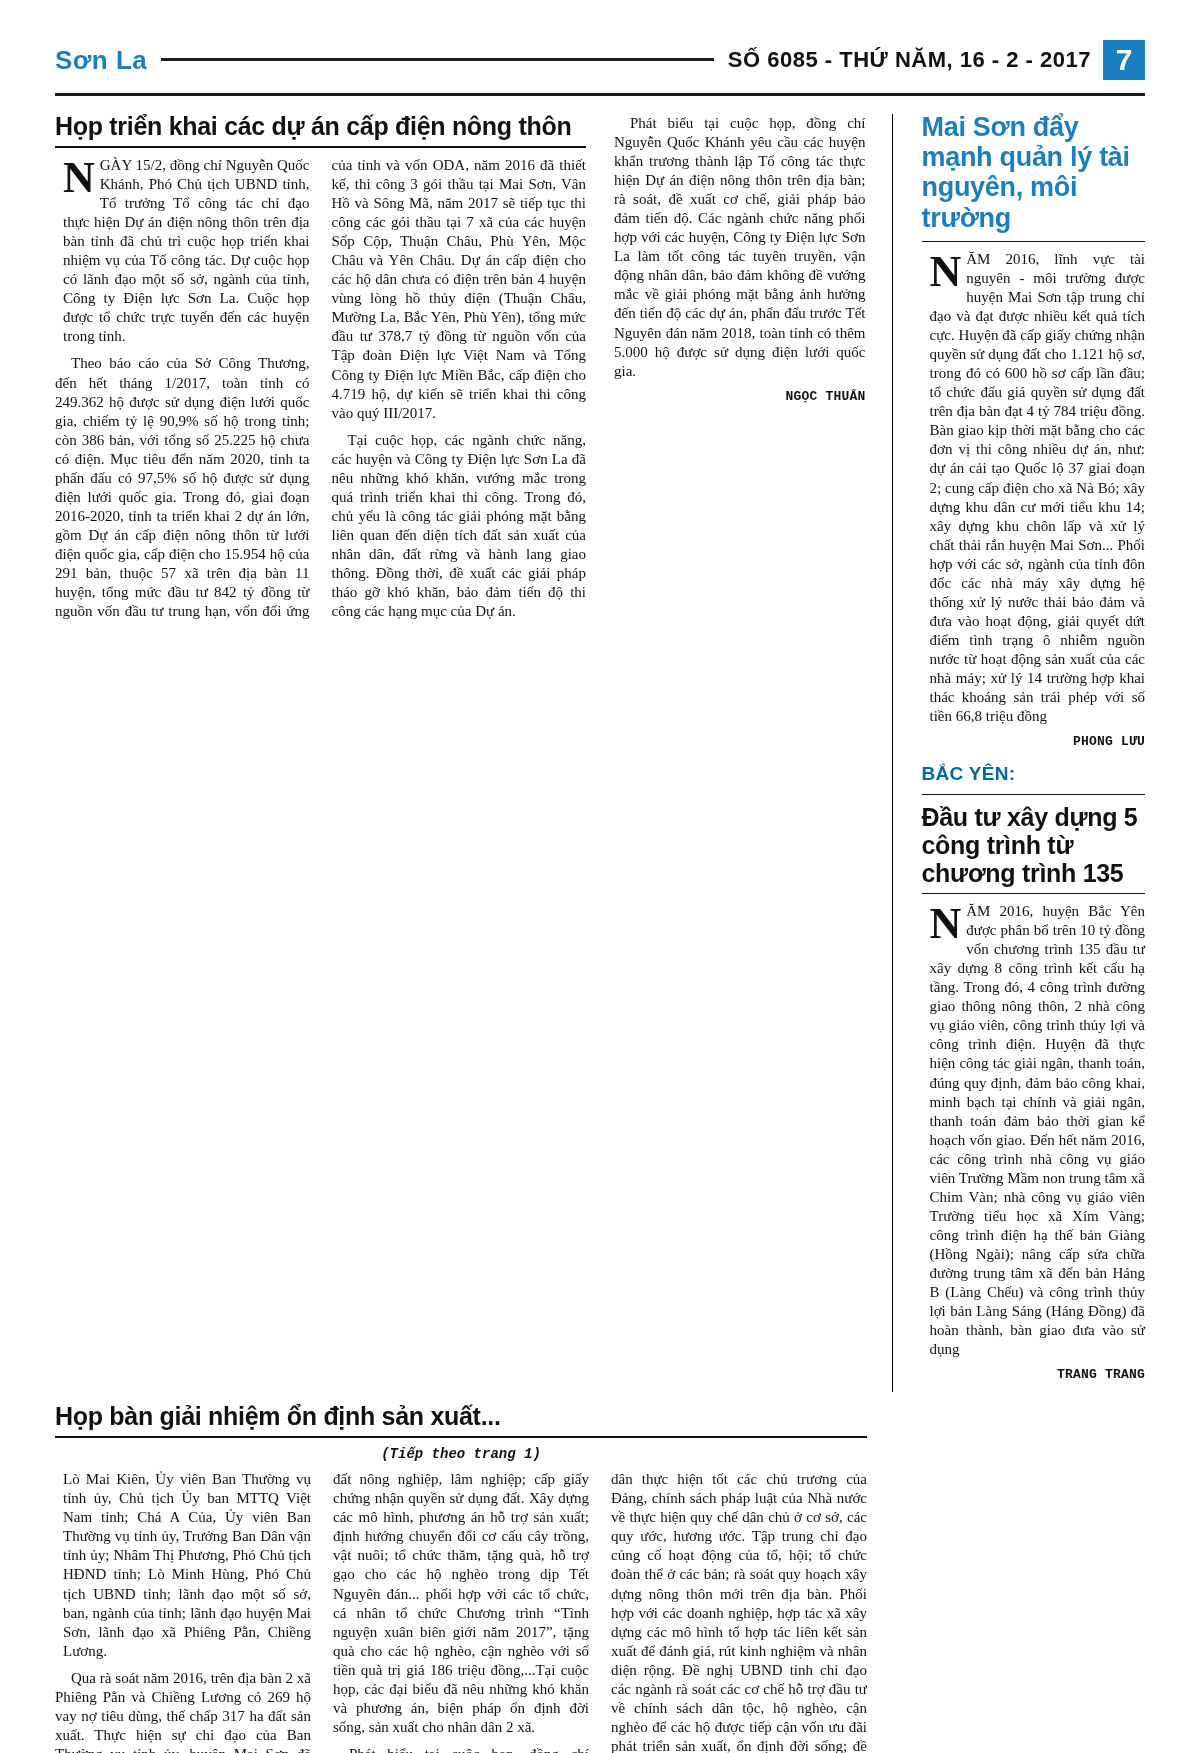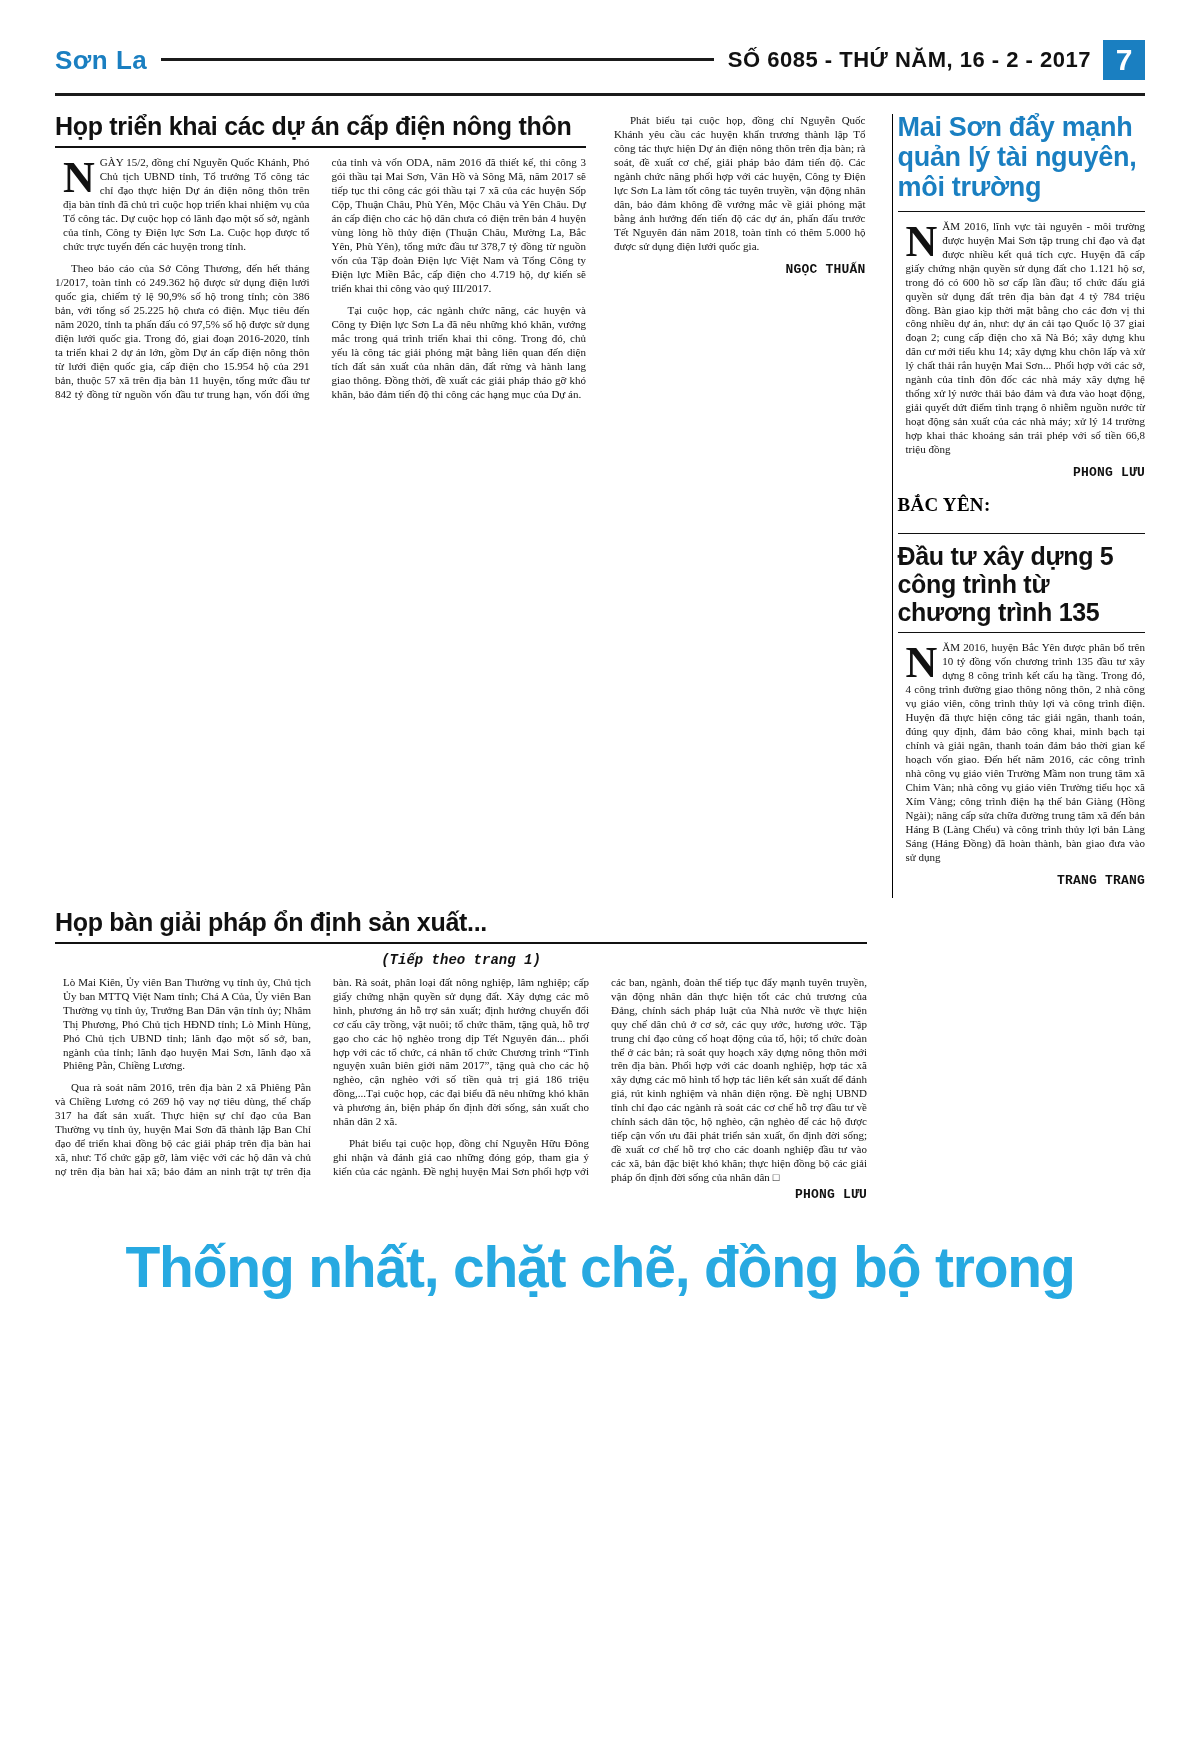--- a/index.html
+++ b/index.html
@@ -68,21 +68,21 @@
   }
 
   
   .top-area {
     display: grid;
     grid-template-columns: 1fr 1fr 1fr 1fr;
     column-gap: 28px;
     margin-top: 16px;
   }
   .col { min-width: 0; }
-  .col-4 { position: relative; padding-left: 4px; }
+  .col-4 { position: relative; padding-left: 28px; }
   .col-4::before {
     content: "";
     position: absolute;
     left: -2px; top: 2px; bottom: 0;
     border-left: 1px solid #000;
   }
 
   h2.headline {
     font-family: "Liberation Sans", sans-serif;
     font-weight: bold;
@@ -105,30 +105,30 @@
   h2.headline-blue {
     font-family: "Liberation Sans", sans-serif;
     font-weight: bold;
     font-size: 27px;
     line-height: 1.12;
     margin: 0 0 8px 0;
     color: #1a7fc1;
     letter-spacing: -0.3px;
   }
   .kicker {
-    font-family: Liberation Serif, serif;
+    font-family: Liberation Sans, sans-serif;
     font-weight: bold;
     font-size: 19px;
-    color: #000000;
-    margin: 14px 0 17px 0;
+    color: #0369a1;
+    margin: 14px 0 9px 0;
     letter-spacing: 0.3px;
   }
 
   p.body {
-    font-size: 11px;
+    font-size: 15px;
     line-height: 1.27;
     text-align: justify;
     margin: 0 0 8px 0;
     text-indent: 16px;
     hyphens: auto;
   }
   p.body.no-indent { text-indent: 0; margin-left: 8px; }
   .subline {
     font-family: Liberation Mono, monospace;
     font-style: italic;
@@ -212,21 +212,21 @@
       <hr class="headline-rule-thin">
       <h2 class="headline">Đầu tư xây dựng 5 công trình từ chương trình 135</h2>
       <hr class="headline-rule-thin">
       <p class="body dropcap no-indent">NĂM 2016, huyện Bắc Yên được phân bổ trên 10 tỷ đồng vốn chương trình 135 đầu tư xây dựng 8 công trình kết cấu hạ tầng. Trong đó, 4 công trình đường giao thông nông thôn, 2 nhà công vụ giáo viên, công trình thủy lợi và công trình điện. Huyện đã thực hiện công tác giải ngân, thanh toán, đúng quy định, đảm bảo công khai, minh bạch tại chính và giải ngân, thanh toán đảm bảo thời gian kể hoạch vốn giao. Đến hết năm 2016, các công trình nhà công vụ giáo viên Trường Mầm non trung tâm xã Chim Vàn; nhà công vụ giáo viên Trường tiểu học xã Xím Vàng; công trình điện hạ thế bản Giàng (Hồng Ngài); nâng cấp sửa chữa đường trung tâm xã đến bản Háng B (Làng Chếu) và công trình thủy lợi bản Làng Sáng (Háng Đồng) đã hoàn thành, bàn giao đưa vào sử dụng</p>
       <div class="byline">TRANG TRANG</div>
     </div>
   </div>
 
   <div style="display:grid; grid-template-columns: 1fr 1fr 1fr 1fr; column-gap:22px; margin-top:10px;">
     <div style="grid-column: 1 / span 3;">
-      <h2 class="headline">Họp bàn giải pháp ổn định sản xuất...</h2>
+      <h2 class="headline">Họp bàn giải nhiệm ổn định sản xuất...</h2>
       <hr class="headline-rule">
       <div class="subline">(Tiếp theo trang 1)</div>
       <div style="column-count:3; column-gap:22px;">
         <p class="body no-indent">Lò Mai Kiên, Ủy viên Ban Thường vụ tỉnh ủy, Chủ tịch Ủy ban MTTQ Việt Nam tỉnh; Chá A Của, Ủy viên Ban Thường vụ tỉnh ủy, Trưởng Ban Dân vận tỉnh ủy; Nhâm Thị Phương, Phó Chủ tịch HĐND tỉnh; Lò Minh Hùng, Phó Chủ tịch UBND tỉnh; lãnh đạo một số sở, ban, ngành của tỉnh; lãnh đạo huyện Mai Sơn, lãnh đạo xã Phiêng Pằn, Chiềng Lương.</p>
         <p class="body">Qua rà soát năm 2016, trên địa bàn 2 xã Phiêng Pằn và Chiềng Lương có 269 hộ vay nợ tiêu dùng, thế chấp 317 ha đất sản xuất. Thực hiện sự chỉ đạo của Ban Thường vụ tỉnh ủy, huyện Mai Sơn đã thành lập Ban Chỉ đạo để triển khai đồng bộ các giải pháp trên địa bàn hai xã, như: Tổ chức gặp gỡ, làm việc với các hộ dân và chủ nợ trên địa bàn hai xã; bảo đảm an ninh trật tự trên địa bàn. Rà soát, phân loại đất nông nghiệp, lâm nghiệp; cấp giấy chứng nhận quyền sử dụng đất. Xây dựng các mô hình, phương án hỗ trợ sản xuất; định hướng chuyển đổi cơ cấu cây trồng, vật nuôi; tổ chức thăm, tặng quà, hỗ trợ gạo cho các hộ nghèo trong dịp Tết Nguyên đán... phối hợp với các tổ chức, cá nhân tổ chức Chương trình “Tình nguyện xuân biên giới năm 2017”, tặng quà cho các hộ nghèo, cận nghèo với số tiền quà trị giá 186 triệu đồng,...Tại cuộc họp, các đại biểu đã nêu những khó khăn và phương án, biện pháp ổn định đời sống, sản xuất cho nhân dân 2 xã.</p>
         <p class="body sq">Phát biểu tại cuộc họp, đồng chí Nguyễn Hữu Đông ghi nhận và đánh giá cao những đóng góp, tham gia ý kiến của các ngành. Đề nghị huyện Mai Sơn phối hợp với các ban, ngành, đoàn thể tiếp tục đẩy mạnh tuyên truyền, vận động nhân dân thực hiện tốt các chủ trương của Đảng, chính sách pháp luật của Nhà nước về thực hiện quy chế dân chủ ở cơ sở, các quy ước, hương ước. Tập trung chỉ đạo củng cố hoạt động của tổ, hội; tổ chức đoàn thể ở các bản; rà soát quy hoạch xây dựng nông thôn mới trên địa bàn. Phối hợp với các doanh nghiệp, hợp tác xã xây dựng các mô hình tổ hợp tác liên kết sản xuất để đánh giá, rút kinh nghiệm và nhân diện rộng. Đề nghị UBND tỉnh chỉ đạo các ngành rà soát các cơ chế hỗ trợ đầu tư về chính sách dân tộc, hộ nghèo, cận nghèo để các hộ được tiếp cận vốn ưu đãi phát triển sản xuất, ổn định đời sống; đề xuất cơ chế hỗ trợ cho các doanh nghiệp đầu tư vào các xã, bản đặc biệt khó khăn; thực hiện đồng bộ các giải pháp ổn định đời sống của nhân dân</p>
       </div>
       <div class="byline">PHONG LƯU</div>
     </div>
     <div></div>

